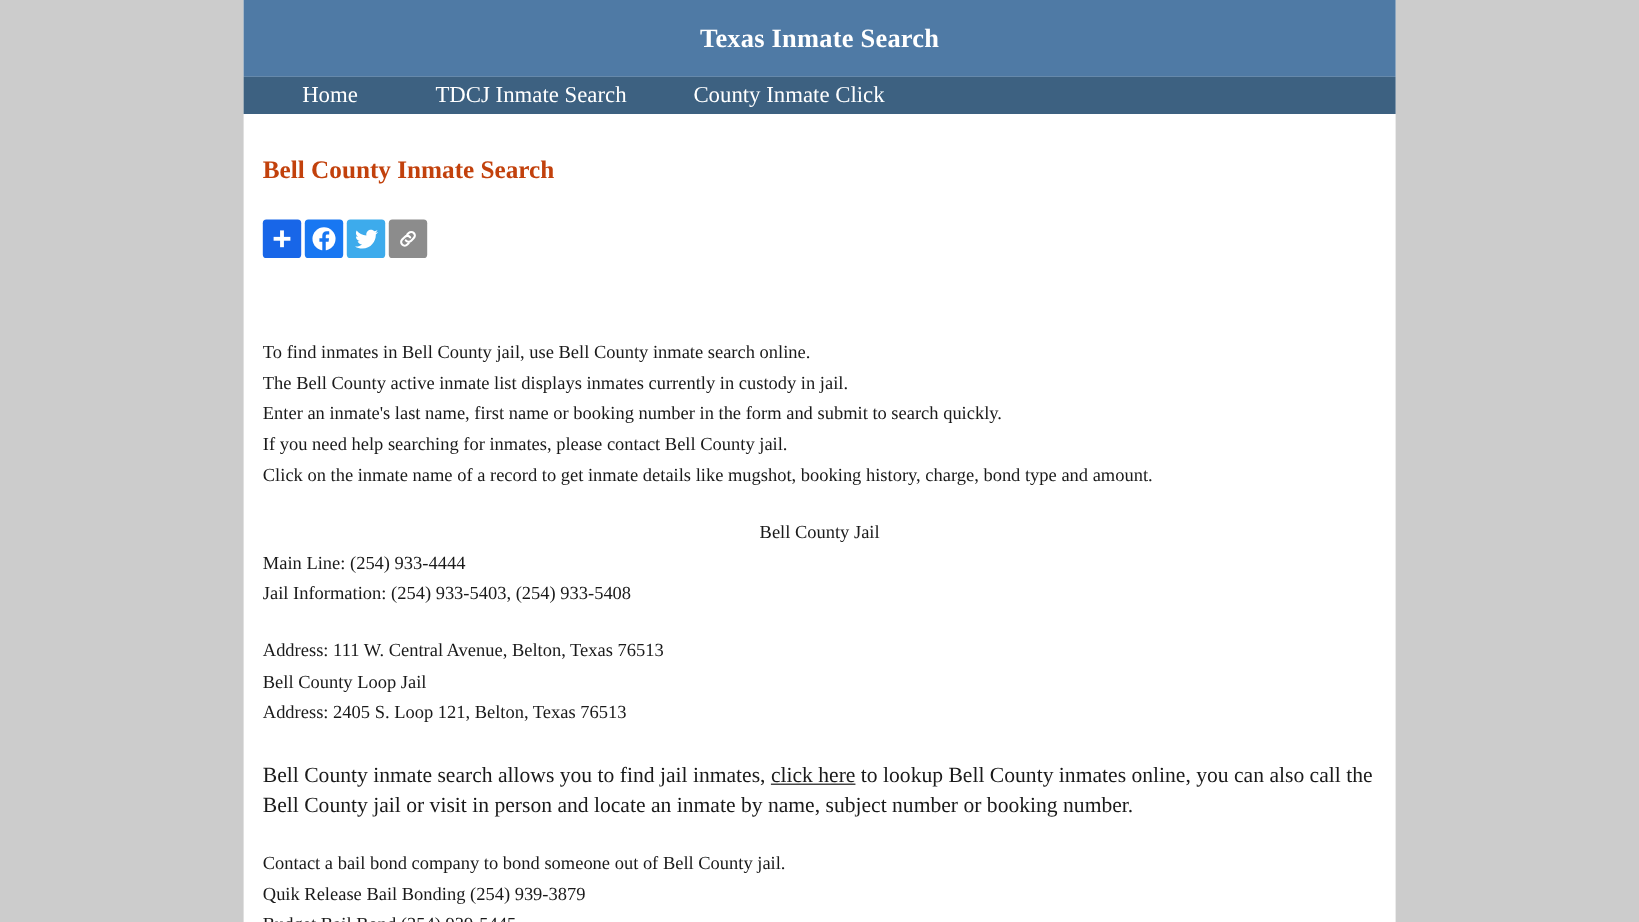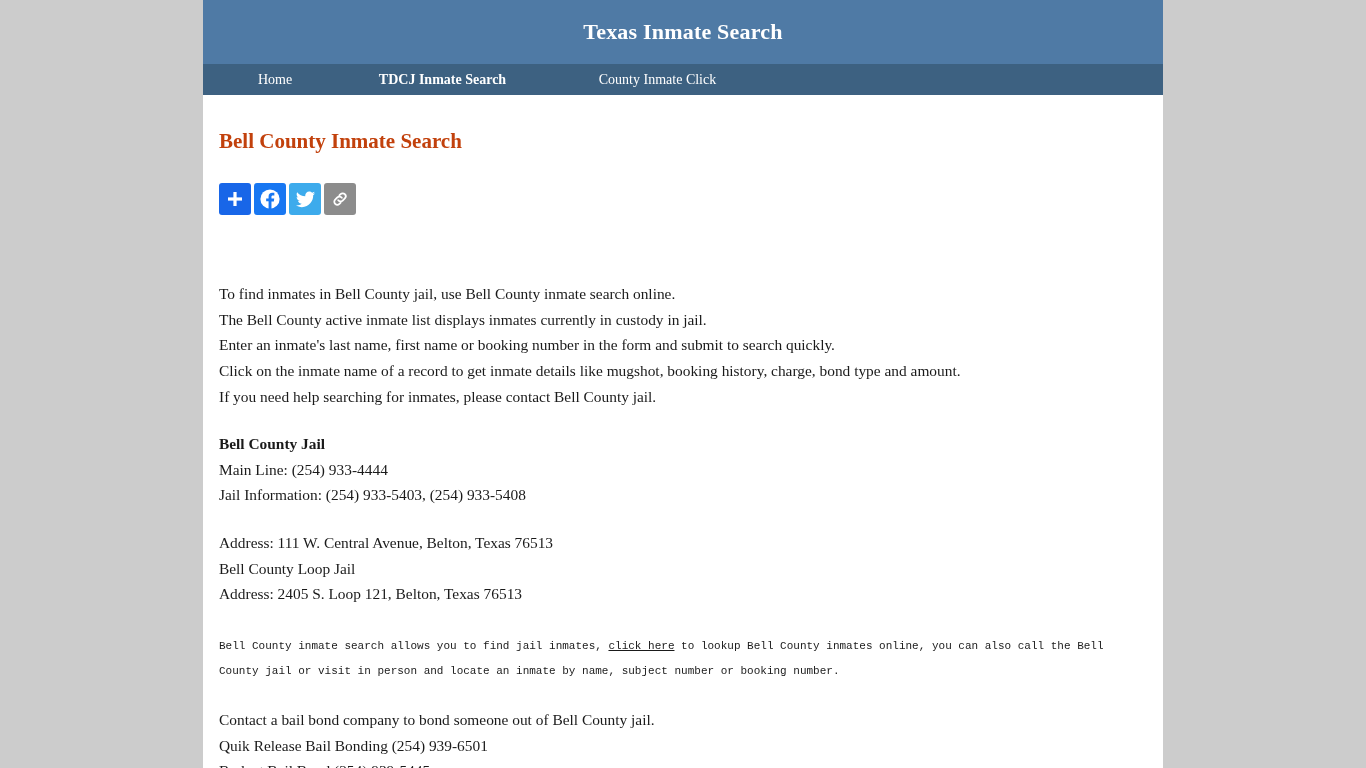--- a/index.html
+++ b/index.html
@@ -41,30 +41,30 @@
   
   .site-nav {
     background: #3d6181;
     height: 31px;
     display: flex;
     align-items: center;
     padding-left: 12px;
   }
   .nav-item {
     color: #ffffff;
-    font-size: 14px;
+    font-size: 19px;
     text-decoration: none;
     display: inline-block;
     text-align: center;
     line-height: 31px;
     cursor: pointer;
     white-space: nowrap;
   }
   .nav-item.i0 { width: 120px; }
-  .nav-item.i1 { width: 215px; font-weight: bold; }
+  .nav-item.i1 { width: 215px; }
   .nav-item.i2 { width: 215px; }
 
   
   .content {
     padding: 20px 16px 0 16px;
   }
   .page-title {
     font-size: 21px;
     font-weight: bold;
     color: #c2410c;
@@ -100,35 +100,34 @@
 
   
   .body-p {
     font-size: 15.4px;
     color: #1a1a1a;
     line-height: 25.6px;
     margin: 0;
   }
   .p-block { margin-top: 22px; }
   .p-block.first { margin-top: 66px; }
-  .bold-line { font-weight: bold; }
+  .bold-line { font-weight: normal; text-align: center; }
 
   .inline-link {
     color: #1a1a1a;
     text-decoration: underline;
     cursor: pointer;
   }
 
   .wrap-p {
-    font-size: 11px;
+    font-size: 18px;
     color: #1a1a1a;
     line-height: 25.6px;
     margin: 27px 0 0 0;
     max-width: 925px;
-    font-family: Liberation Mono, monospace;
   }
 </style>
 </head>
 <body>
 
 <div id="page">
 
   <div class="site-header">
     <div class="site-title">Texas Inmate Search</div>
   </div>
@@ -168,38 +167,38 @@
             <path d="M14.2 10.5a3.6 3.6 0 0 0-5.4-0.4l-2.6 2.6a3.6 3.6 0 0 0 5.1 5.1l1.5-1.5"></path>
           </g>
         </svg>
       </span>
     </div>
 
     <div class="p-block first">
       <p class="body-p">To find inmates in Bell County jail, use Bell County inmate search online.</p>
       <p class="body-p">The Bell County active inmate list displays inmates currently in custody in jail.</p>
       <p class="body-p">Enter an inmate's last name, first name or booking number in the form and submit to search quickly.</p>
+      <p class="body-p">If you need help searching for inmates, please contact Bell County jail.</p>
       <p class="body-p">Click on the inmate name of a record to get inmate details like mugshot, booking history, charge, bond type and amount.</p>
-      <p class="body-p">If you need help searching for inmates, please contact Bell County jail.</p>
     </div>
 
     <div class="p-block">
       <p class="body-p bold-line">Bell County Jail</p>
       <p class="body-p">Main Line: (254) 933-4444</p>
       <p class="body-p">Jail Information: (254) 933-5403, (254) 933-5408</p>
     </div>
 
     <div class="p-block">
       <p class="body-p">Address: 111 W. Central Avenue, Belton, Texas 76513</p>
       <p class="body-p">Bell County Loop Jail</p>
       <p class="body-p">Address: 2405 S. Loop 121, Belton, Texas 76513</p>
     </div>
 
     <p class="wrap-p"><span>Bell County inmate search allows you to find jail inmates, </span><a class="inline-link" href="#">click here</a><span> to lookup Bell County inmates online, you can also call the Bell County jail or visit in person and locate an inmate by name, subject number or booking number.</span></p>
 
     <div class="p-block">
       <p class="body-p">Contact a bail bond company to bond someone out of Bell County jail.</p>
-      <p class="body-p">Quik Release Bail Bonding (254) 939-6501</p>
+      <p class="body-p">Quik Release Bail Bonding (254) 939-3879</p>
       <p class="body-p">Budget Bail Bond (254) 939-5445</p>
     </div>
 
   </div>
 </div>
 
 </body></html>

